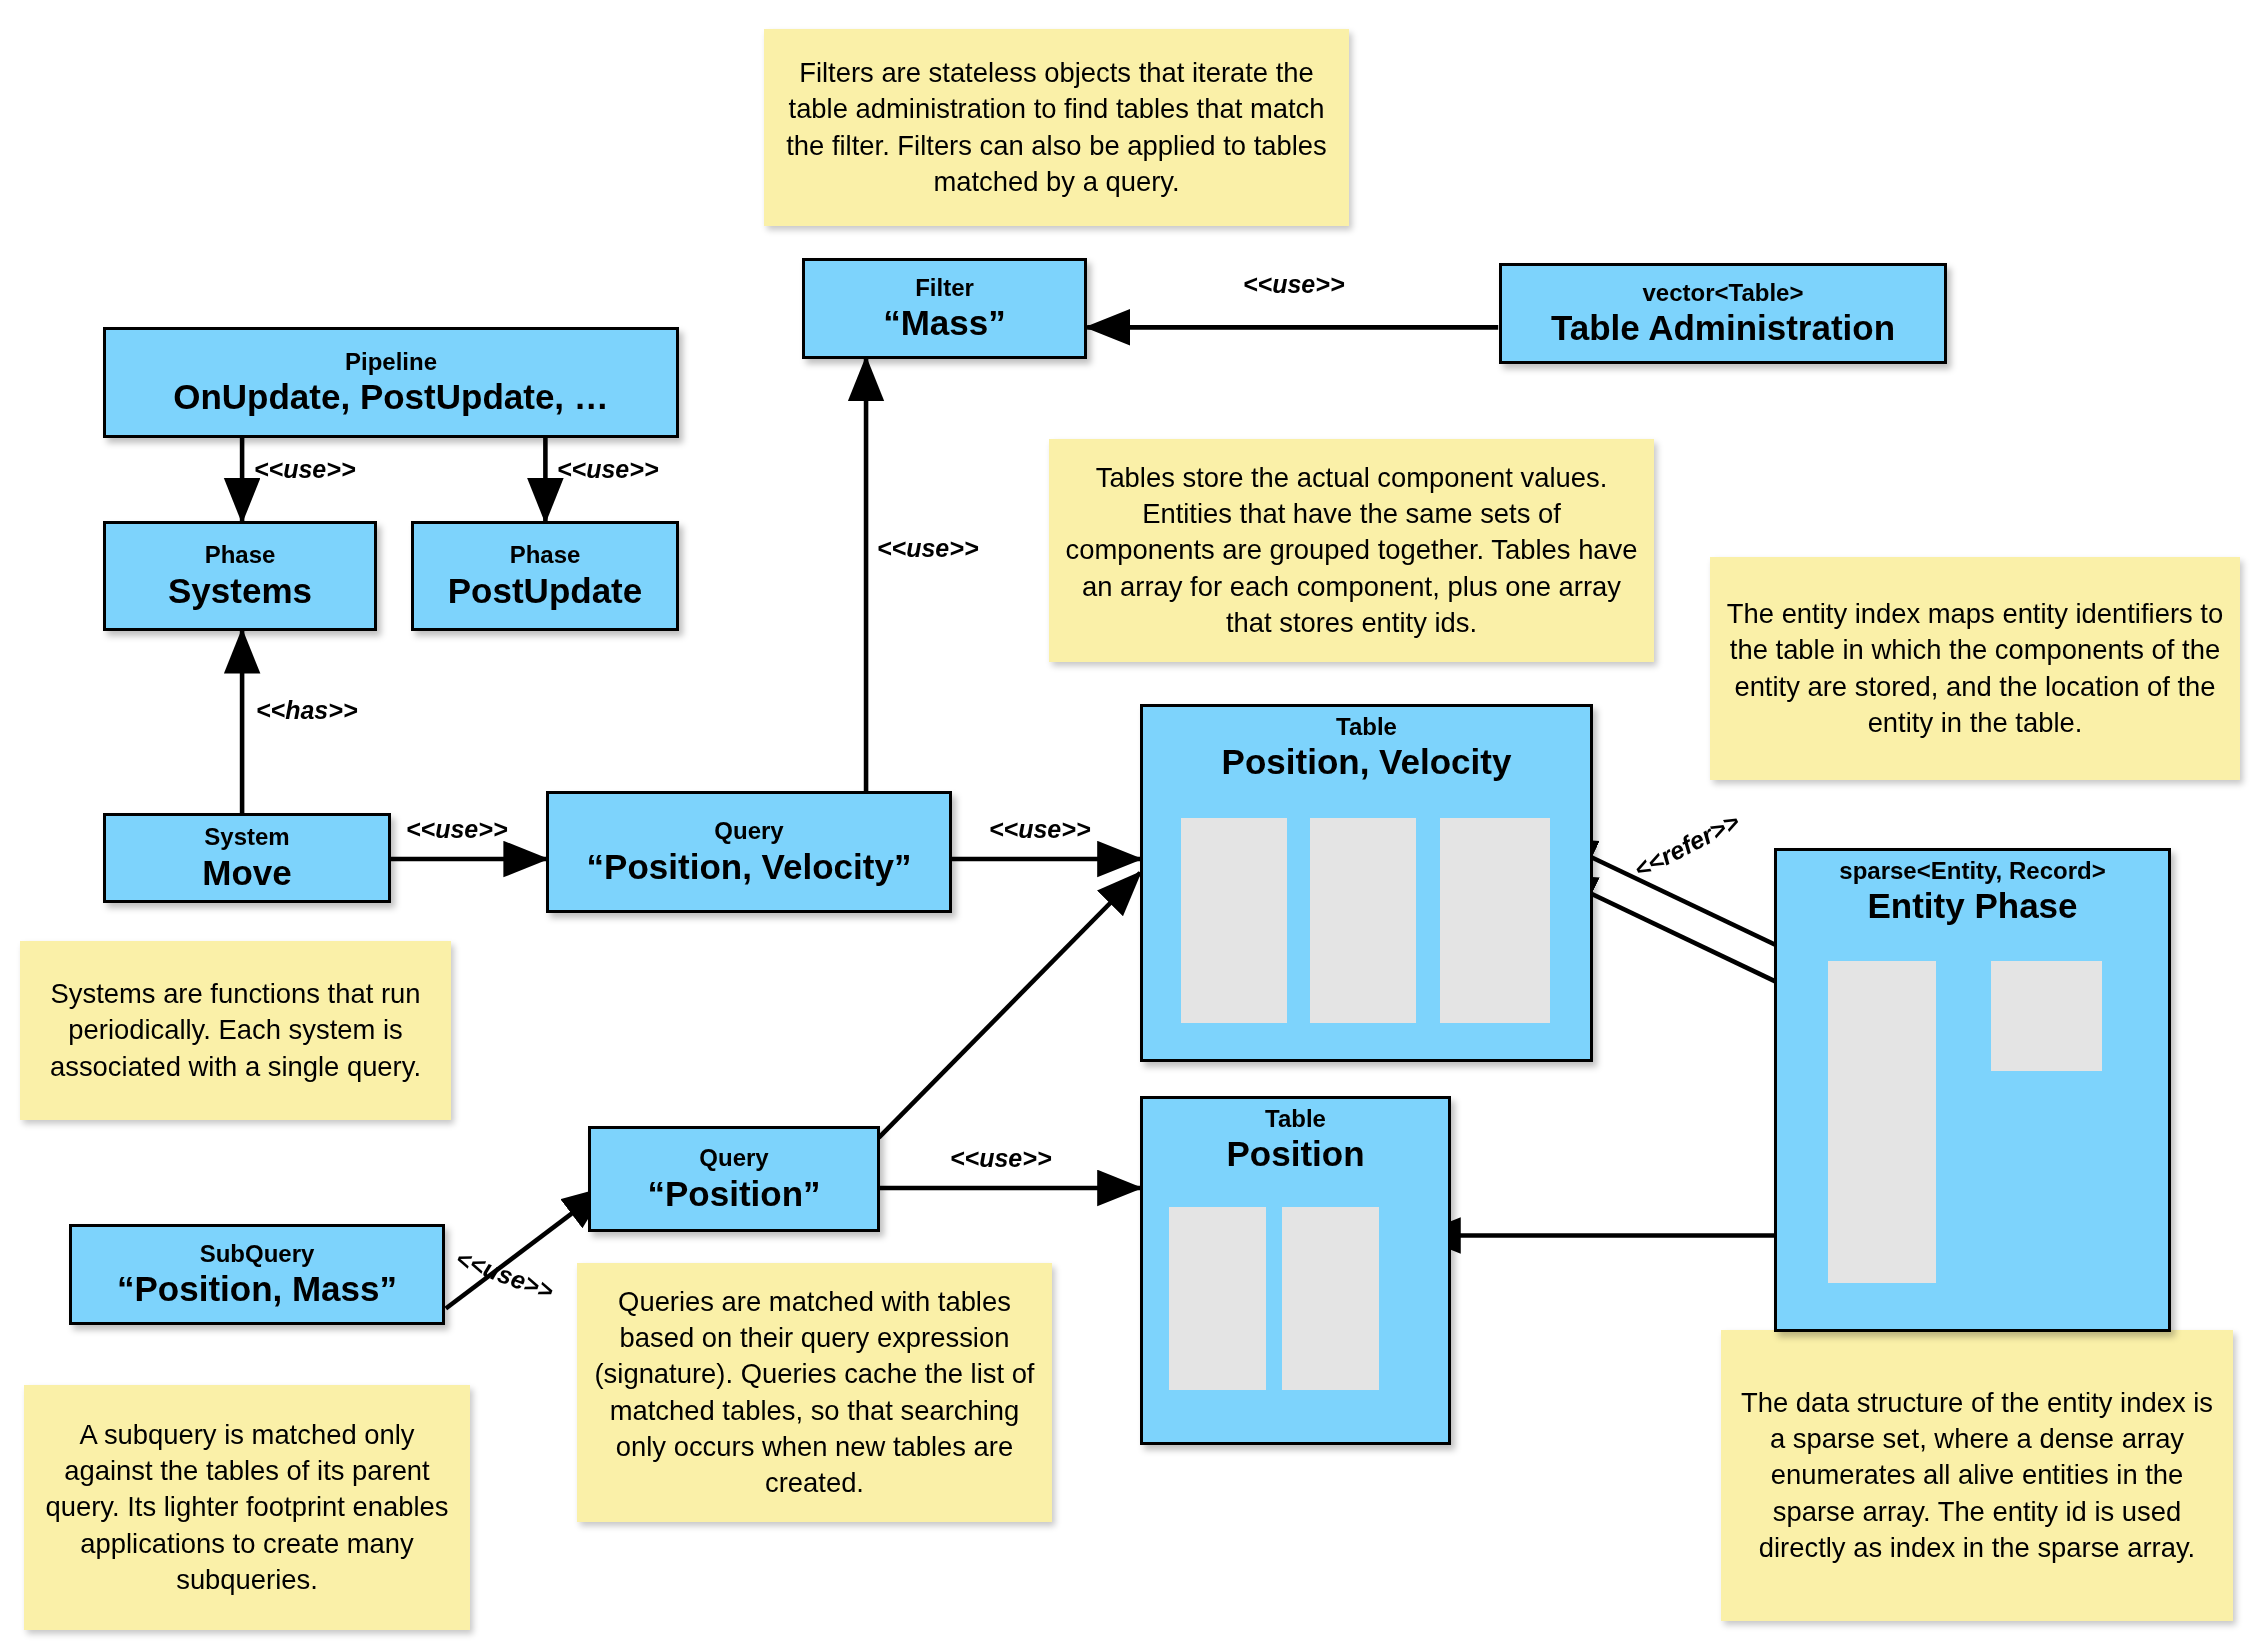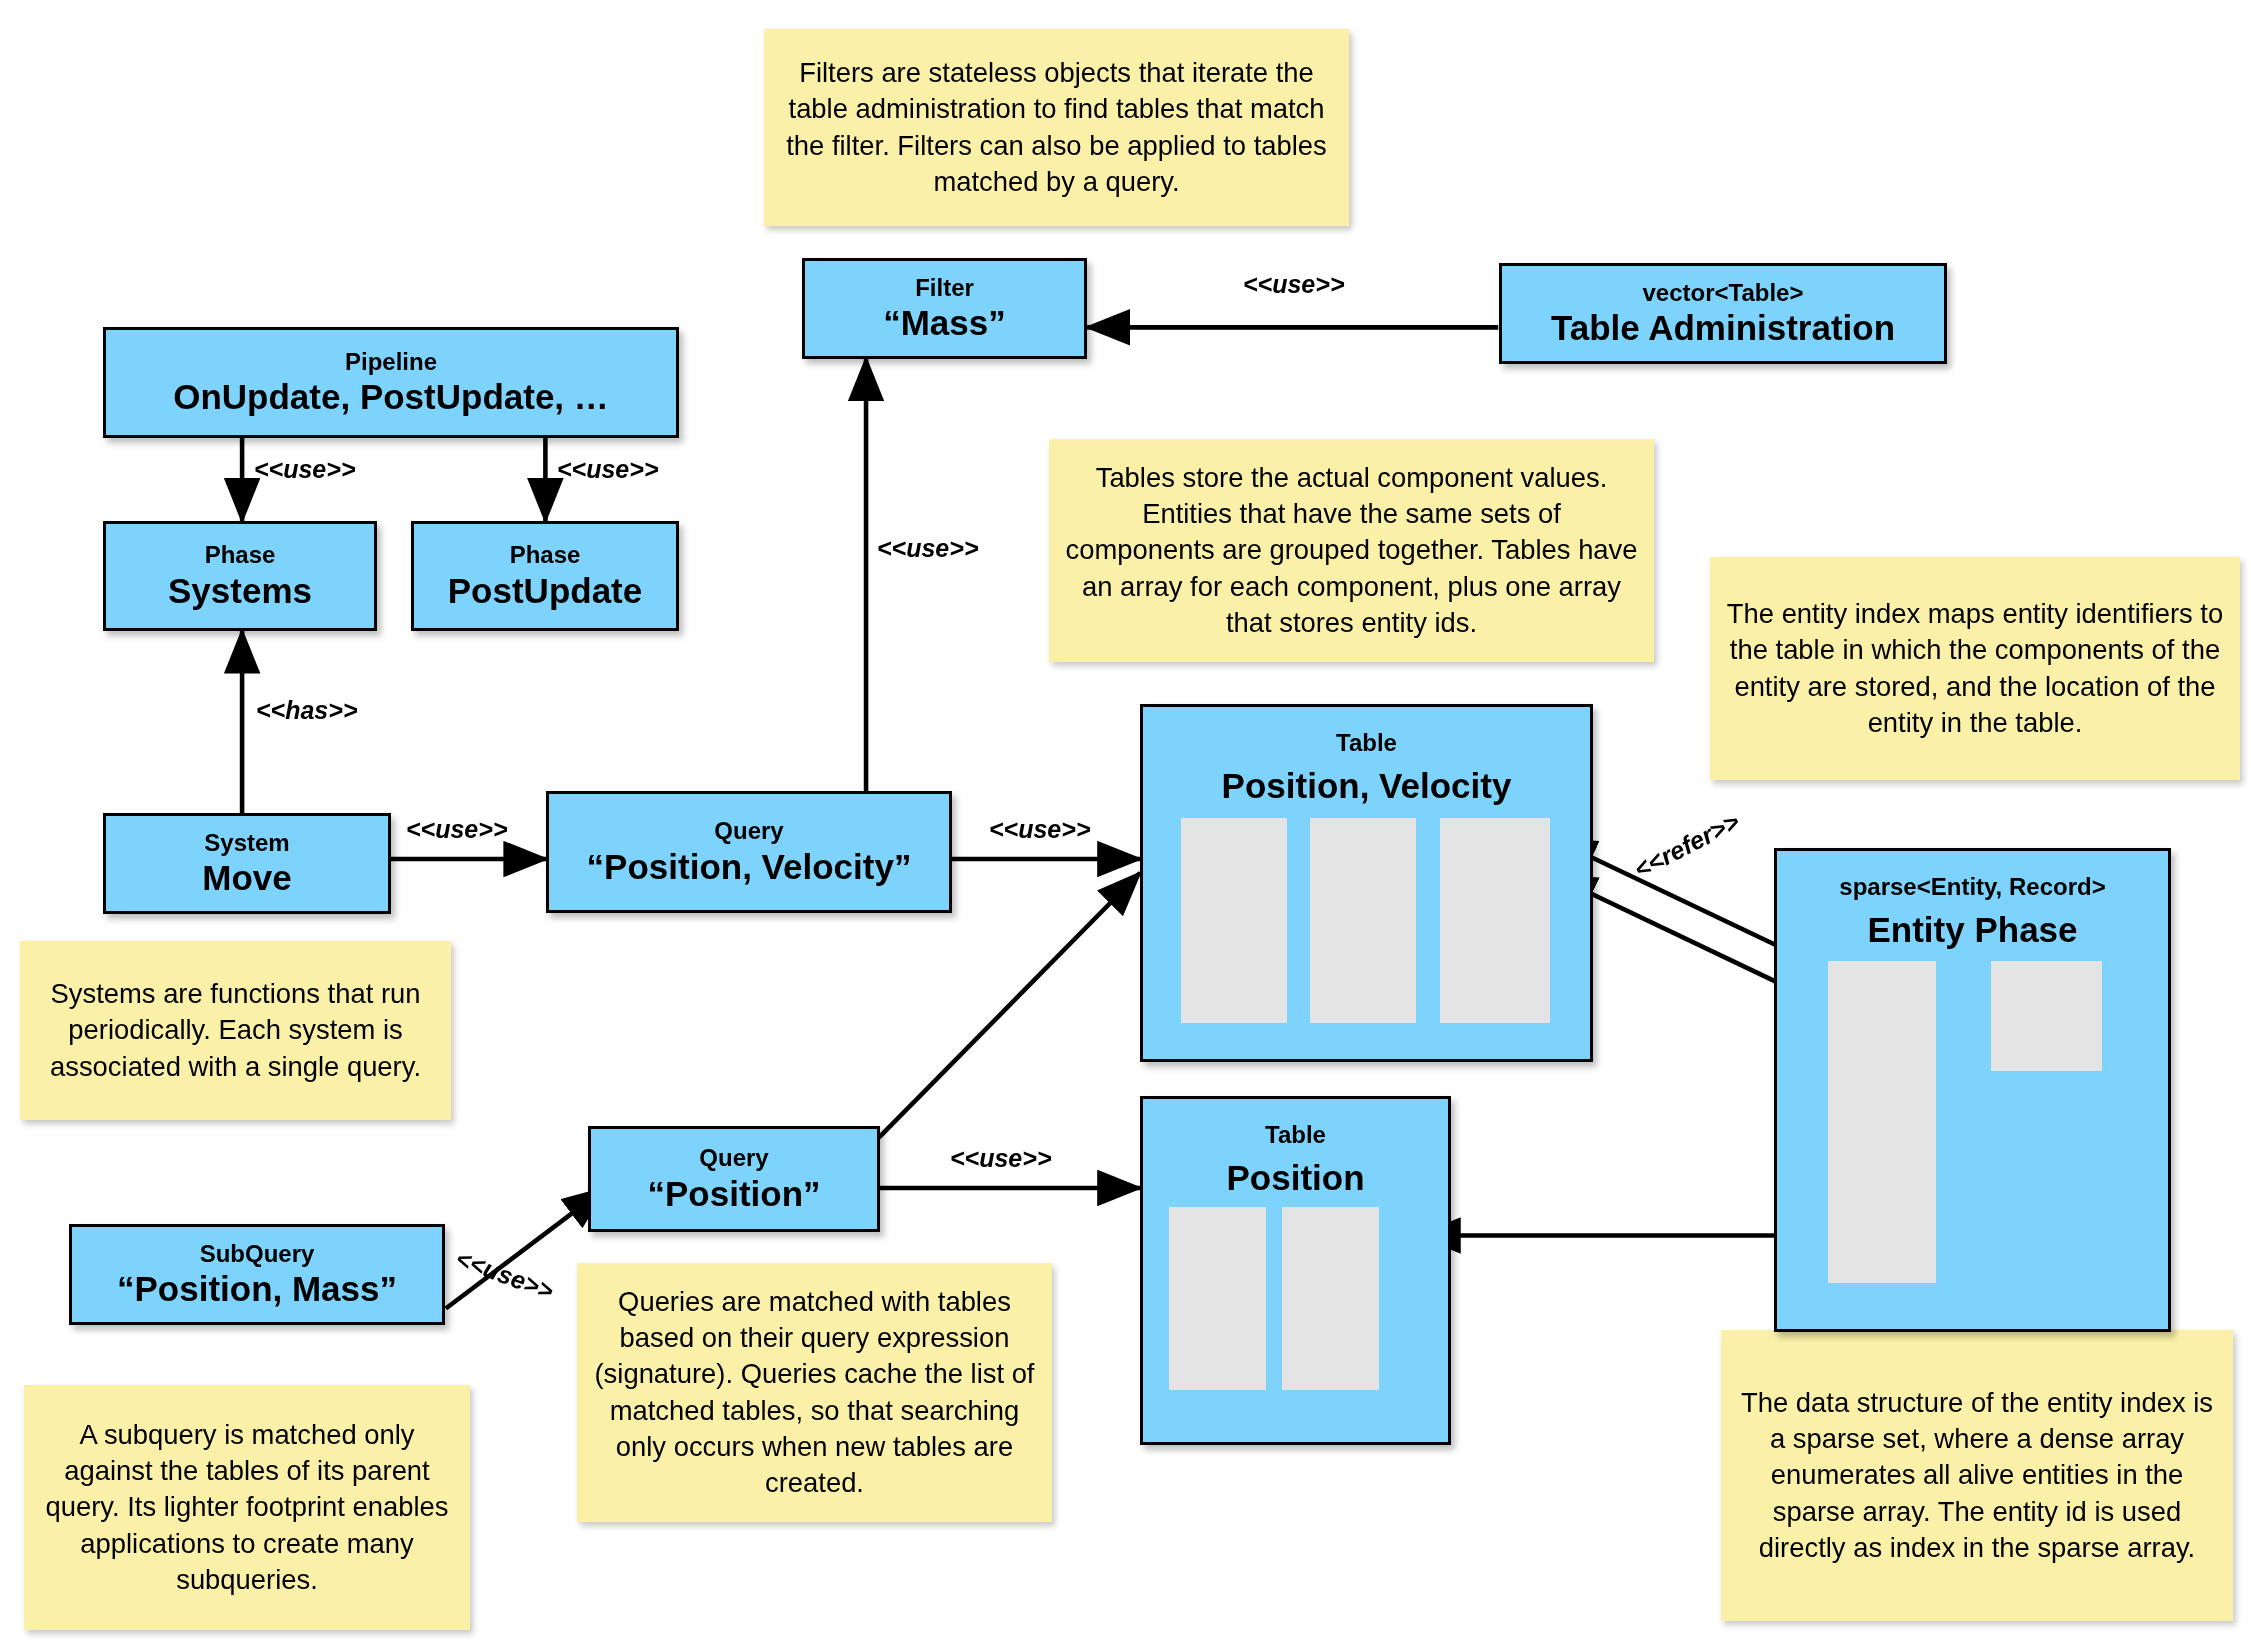--- a/index.html
+++ b/index.html
@@ -59,22 +59,21 @@
     color: #000;
     line-height: 1.12;
     margin-top: 1.8px;
     text-align: center;
     white-space: nowrap;
   }
 
   
   .uml.container {
     justify-content: flex-start;
-    padding-top: 23px;
-    gap: 8px;
+    padding-top: 7px;
   }
 
   
   .arr {
     position: absolute;
     background: #e4e4e4;
   }
 
   
   .elabel {
@@ -186,21 +185,21 @@
   <div class="uml" style="left:103px; top:521px; width:274px; height:110px;">
     <div class="stereo">Phase</div>
     <div class="name">Systems</div>
   </div>
 
   <div class="uml" style="left:411px; top:521px; width:268px; height:110px;">
     <div class="stereo">Phase</div>
     <div class="name">PostUpdate</div>
   </div>
 
-  <div class="uml" style="left:103px; top:813px; width:288px; height:101px;">
+  <div class="uml" style="left:103px; top:813px; width:288px; height:90px;">
     <div class="stereo">System</div>
     <div class="name">Move</div>
   </div>
 
   <div class="uml" style="left:546px; top:791px; width:406px; height:122px;">
     <div class="stereo">Query</div>
     <div class="name">“Position, Velocity”</div>
   </div>
 
   <div class="uml" style="left:802px; top:258px; width:285px; height:101px;">

